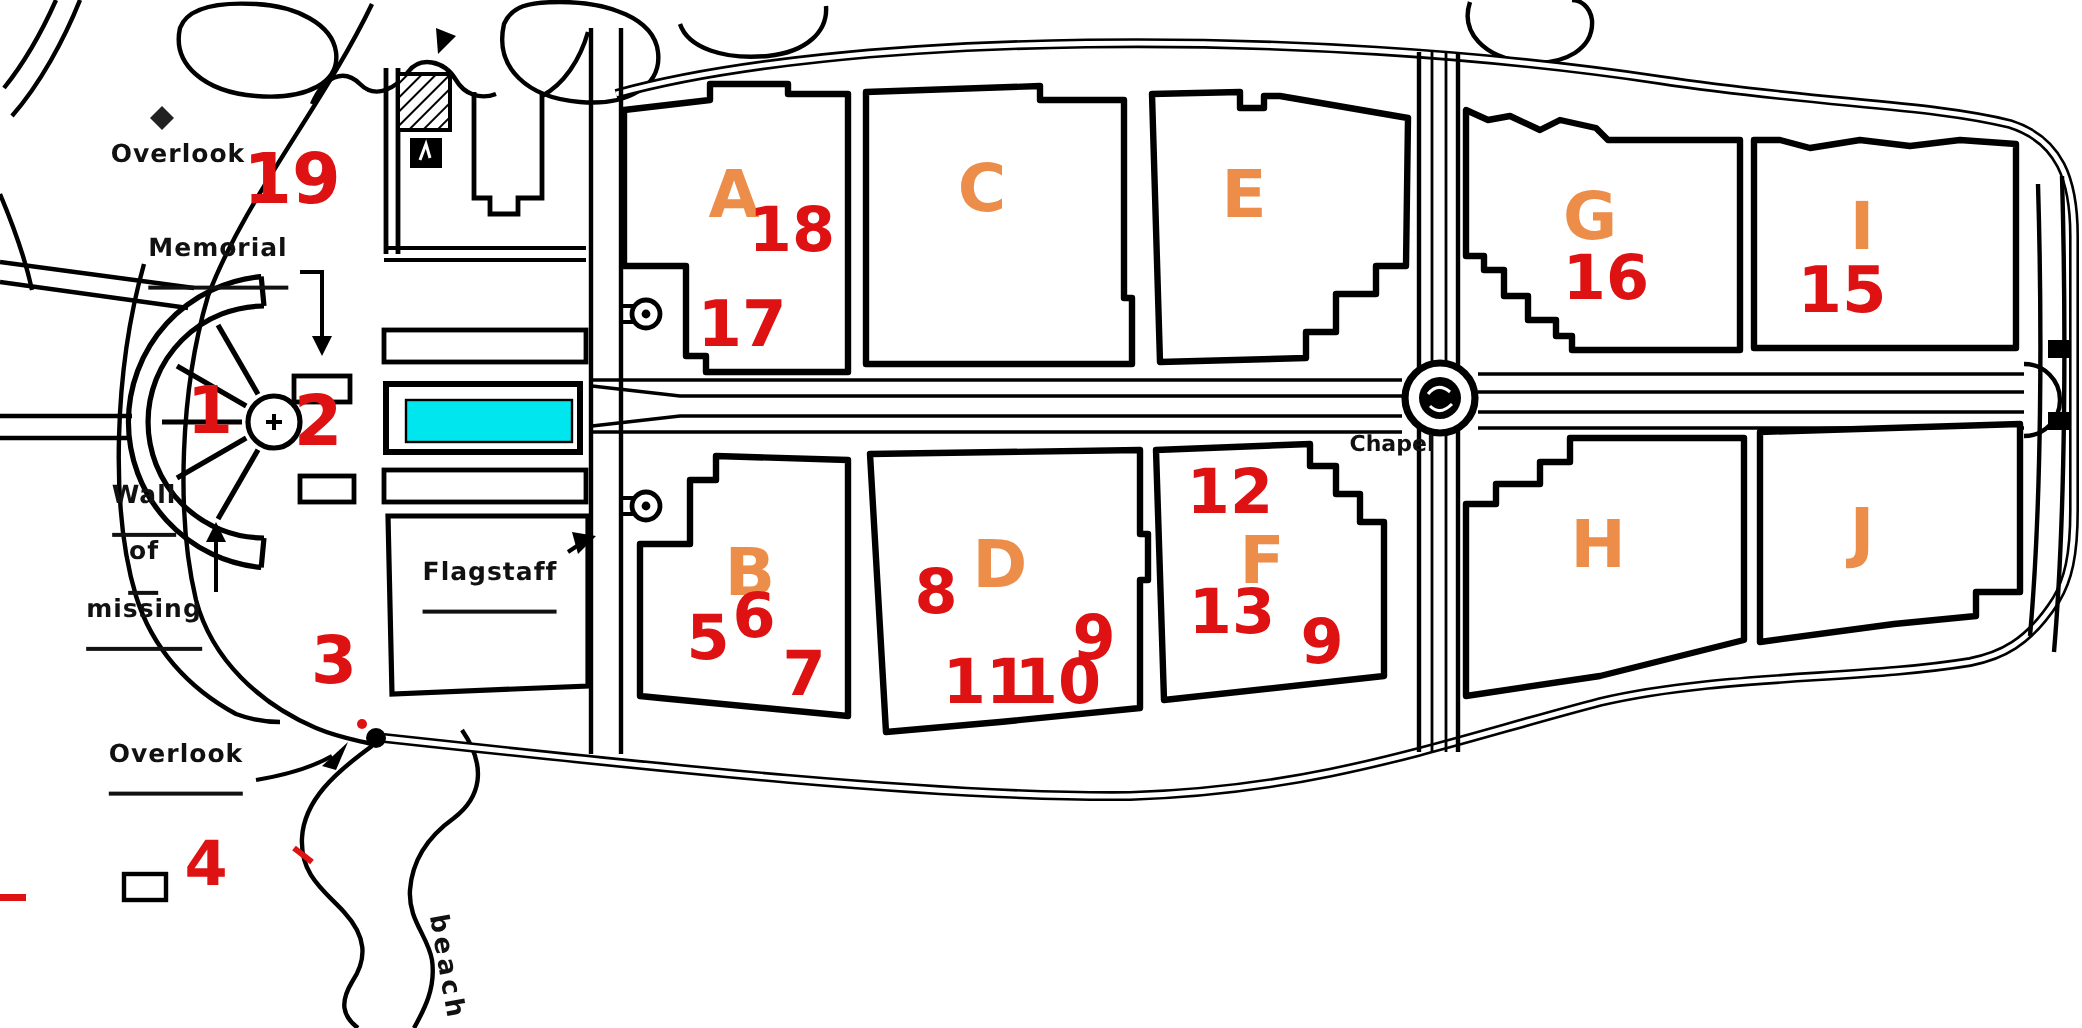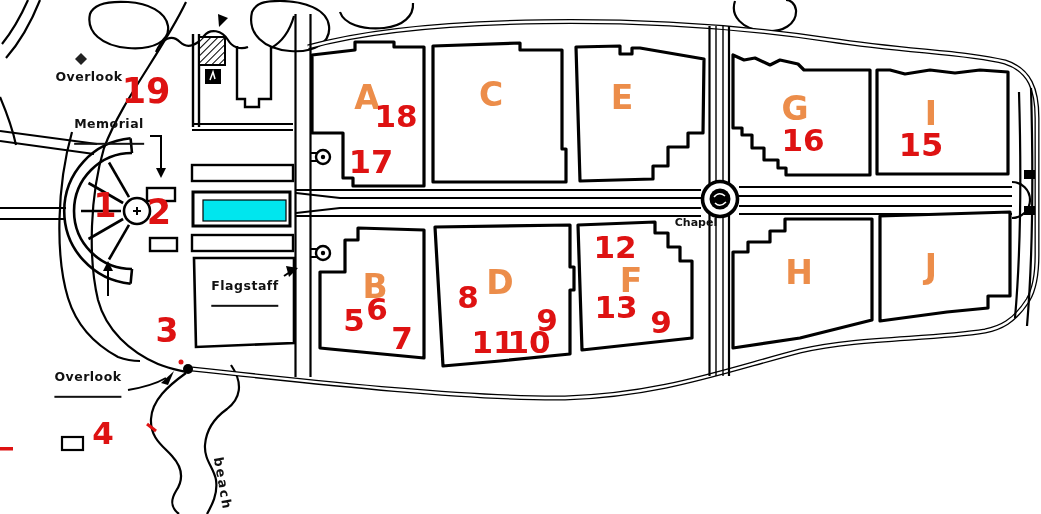--- a/index.html
+++ b/index.html
@@ -213,18 +213,19 @@
       <div class="loc-num" style="left: 615px; top: 247px;">12</div>
       <div class="loc-num" style="left: 616px; top: 307px;">13</div>
       <div class="loc-num" style="left: 661px; top: 322px;">9</div>
       <div class="loc-num" style="font-size: 32px; left: 921px; top: 145px;">15</div>
       <div class="loc-num" style="left: 803px; top: 140px; text-align: center;">16</div>
       <div class="loc-num" style="font-size: 32px; left: 371px; top: 162px;">17</div>
       <div class="loc-num" style="left: 396px; top: 116px;">18</div>
       <div class="loc-num" style="font-size: 35px; left: 146px; top: 91px; text-align: right;">19</div>
       <div class="map-label" style="left: 89px; top: 77px;"><span class="">Overlook</span><br></div>
       <div class="map-label" style="left: 109px; top: 131px;"><span class="u">Memorial</span><br></div>
+      <div class="map-label" style="left: 72px; top: 283px;"><span class="u">Wall</span><br><span class="u">of</span><br><span class="u">missing</span><br></div>
       <div class="map-label" style="left: 245px; top: 269px; margin-top: 24px;"><span class="u">Flagstaff</span><br></div>
       <div class="map-label small" style="left: 696px; top: 223px;"><span class="">Chapel</span><br></div>
       <div class="map-label" style="left: 88px; top: 384px;"><span class="u">Overlook</span><br></div>
       <div class="map-label rot" style="left: 222px; top: 484px;"><span class="">beach</span><br></div>
     </div>
 </div>
 
 </body></html>

